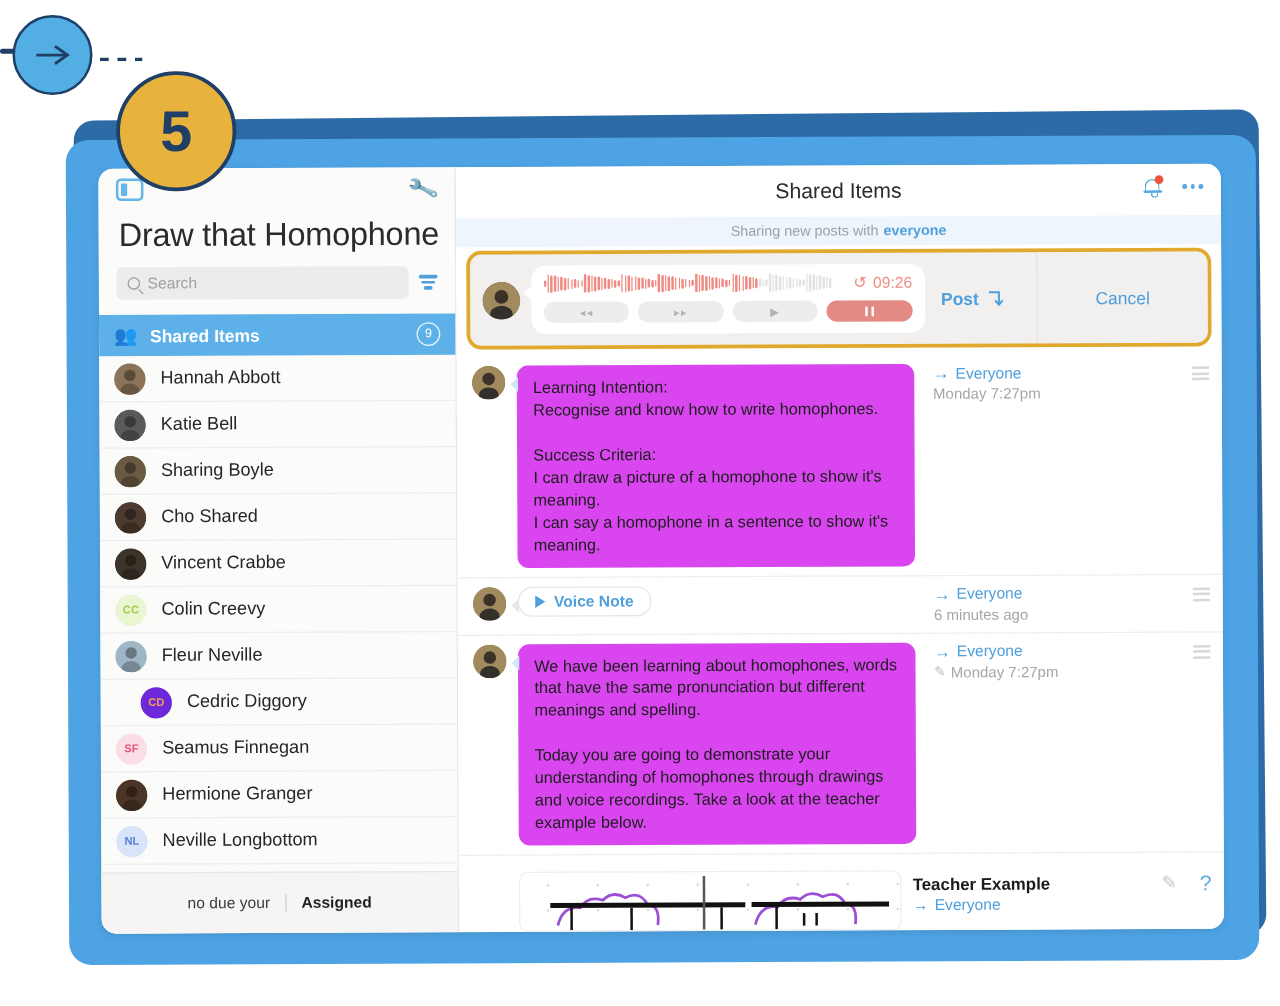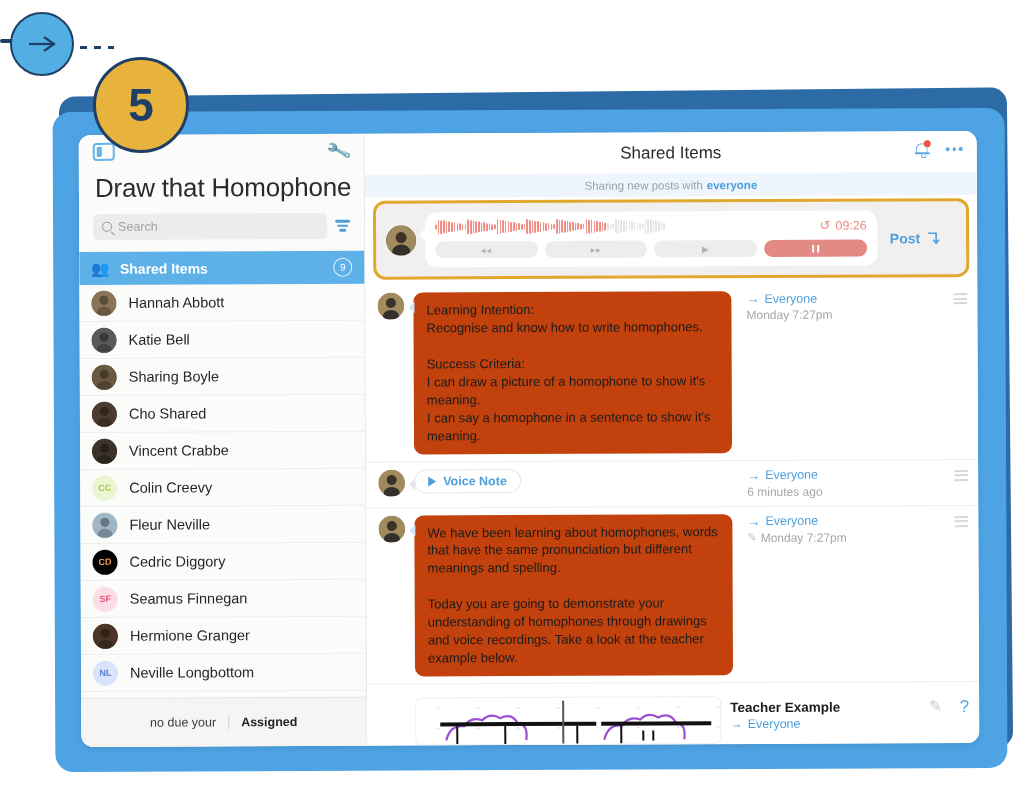--- a/index.html
+++ b/index.html
@@ -117,21 +117,21 @@
   .pbtn.rec .pause{display:flex;gap:2.5px;}
   .pbtn.rec .pause i{display:block;width:2.6px;height:8px;background:#fff;border-radius:1px;}
   .post-btn{display:flex;align-items:center;gap:6px;color:#4e9fdc;font-size:14px;font-weight:bold;padding:0 16px 0 4px;align-self:center;}
   .cancel-btn{width:136px;flex:0 0 136px;display:flex;align-items:center;justify-content:center;color:#4e9fdc;font-size:14px;
               background:#f1f0ef;border-left:1px solid #e3e2e1;}
 
   
   .feed{flex:1;overflow:hidden;}
   .post{display:flex;align-items:flex-start;gap:9px;padding:7px 10px 7px 12px;border-bottom:1px solid #eeeeee;}
   .post .pav{width:27px;height:27px;border-radius:50%;flex:0 0 auto;overflow:hidden;}
-  .bubble{background:#c2410c;border-radius:9px;padding:9px 13px;max-width:320px;position:relative;
+  .bubble{background:#d946ef;border-radius:9px;padding:9px 13px;max-width:320px;position:relative;
           font-size:13px;line-height:1.38;color:#1c1c1c;white-space:pre-line;}
   .bubble:before{content:"";position:absolute;left:-5px;top:9px;width:0;height:0;
                  border:6px solid transparent;border-right-color:#cfe7fb;border-left:0;}
   .vn{background:#fff;border:1.6px solid #e6e6e6;border-radius:14px;padding:4px 13px;display:flex;align-items:center;gap:7px;
       position:relative;font-size:12.5px;font-weight:bold;color:#4e9fdc;}
   .vn:before{content:"";position:absolute;left:-6px;top:8px;width:0;height:0;
              border:6px solid transparent;border-right-color:#e6e6e6;border-left:0;}
   .vn .tri{width:0;height:0;border-left:8px solid #4e9fdc;border-top:5px solid transparent;border-bottom:5px solid transparent;}
   .meta{margin-left:auto;width:190px;flex:0 0 190px;padding-left:6px;}
   .meta .eve{display:flex;align-items:center;gap:5px;color:#4e9fdc;font-size:12.5px;}
@@ -258,21 +258,21 @@
             <div class="av" style="background: rgb(159, 182, 198); color: rgb(255, 255, 255);">
               <svg width="25" height="25" viewBox="0 0 25 25">
   <circle cx="12.5" cy="12.5" r="12.5" fill="#9fb6c6"></circle>
   <circle cx="12.5" cy="9.5" r="4.6" fill="rgba(0,0,0,.35)"></circle>
   <ellipse cx="12.5" cy="22" rx="7.6" ry="6" fill="rgba(0,0,0,.25)"></ellipse>
               </svg>
             </div>
             <div class="name">Fleur Neville</div>
           </div>
           <div class="student">
-            <div class="av" style="background: #000000; color: rgb(240, 154, 94);">CD</div>
+            <div class="av" style="background: #6d28d9; color: rgb(240, 154, 94); margin-left: 20px;">CD</div>
             <div class="name">Cedric Diggory</div>
           </div>
           <div class="student">
             <div class="av" style="background: rgb(251, 221, 230); color: rgb(232, 86, 127);">SF</div>
             <div class="name">Seamus Finnegan</div>
           </div>
           <div class="student">
             <div class="av" style="background: rgb(74, 53, 38); color: rgb(255, 255, 255);">
               <svg width="25" height="25" viewBox="0 0 25 25">
   <circle cx="12.5" cy="12.5" r="12.5" fill="#4a3526"></circle>
@@ -434,20 +434,21 @@
               </div>
             </div>
             <div class="post-btn">
               <span>Post</span>
               <svg width="14" height="14" viewBox="0 0 14 14">
                 <path d="M2 2 H10 V11" stroke="#4e9fdc" stroke-width="1.6" fill="none"></path>
                 <path d="M7 8.5 L10 12 L13 8.5" stroke="#4e9fdc" stroke-width="1.6" fill="none"></path>
               </svg>
             </div>
           </div>
+          <div class="cancel-btn">Cancel</div>
         </div>
       </div>
 
       <div class="feed">
           <div class="post">
             <div class="pav"><svg width="27" height="27" viewBox="0 0 27 27">
                 <circle cx="13.5" cy="13.5" r="13.5" fill="#a08a5e"></circle>
                 <circle cx="13.5" cy="10.5" r="5" fill="#3a3128"></circle>
                 <ellipse cx="13.5" cy="23.5" rx="8" ry="6.2" fill="#33302b"></ellipse>
               </svg></div>

